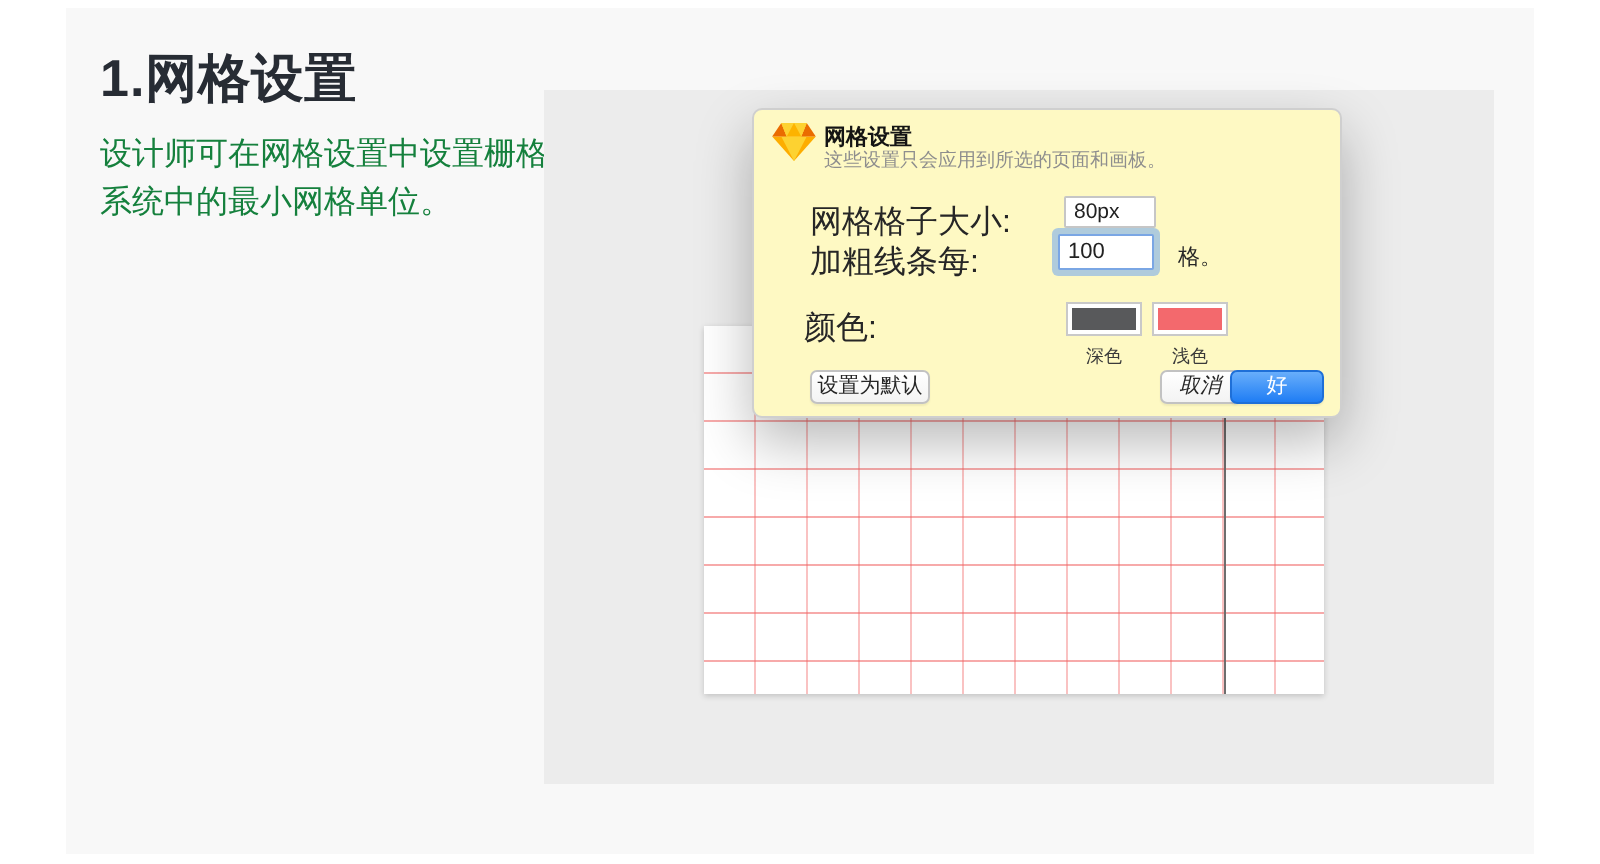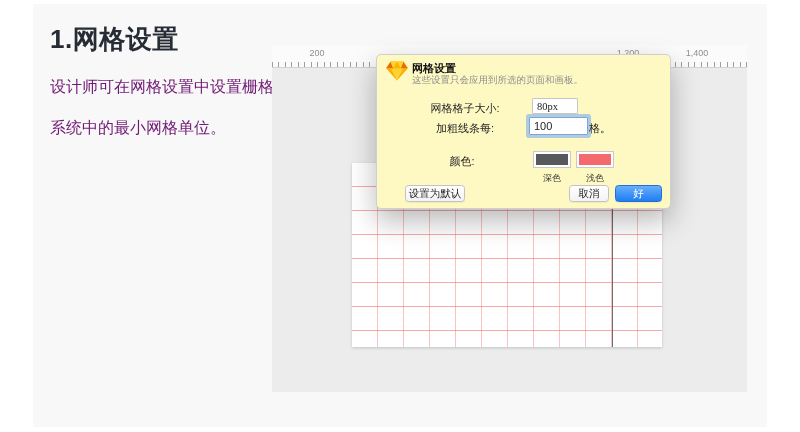--- a/index.html
+++ b/index.html
@@ -7,21 +7,21 @@
     font-family:"Liberation Sans", sans-serif; }
   #stage { position:relative; width:800px; height:432px; background:#ffffff;border-radius:25px; }
 
   
   .content { position:absolute; left:33px; top:4px; width:734px; height:423px; background:#f8f8f8; }
 
   
   .page-title { position:absolute; left:17px; top:18px; font-size:26px; font-weight:bold;
     color:#272c34; letter-spacing:.5px; }
   .page-desc { position:absolute; left:17px; top:62px; width:228px; font-size:16px;
-    line-height:41px; color:#701a75; }
+    line-height:24px; color:#15803d; }
 
   
   .shot { position:absolute; left:239px; top:41px; width:475px; height:347px; background:#ececec; }
 
   
   .ruler { position:absolute; left:0; top:0; width:475px; height:23px; background:#fbfbfb;
     border-bottom:1px solid #d2d2d2; }
   .ruler-ticks { position:absolute; left:0; bottom:0; width:100%; height:5px;
     background:repeating-linear-gradient(to right, #9e9e9e 0 1px, transparent 1px 6.5px); }
   .ruler-label { position:absolute; top:3px; transform:translateX(-50%); font-size:9px;
@@ -36,64 +36,58 @@
       repeating-linear-gradient(to right, transparent 0 25px, rgba(243,120,120,.45) 25px 26px); }
   .dark-gridline { position:absolute; left:260px; top:0; bottom:0; width:1px; background:#6e6e6e; }
 
   
   .dialog { position:absolute; left:104px; top:9px; width:295px; height:155px; background:#fef9c3;
     border:1px solid #cfcfcf; border-radius:5px; box-shadow:0 12px 28px rgba(0,0,0,.28); z-index:5; }
   .dlg-icon { position:absolute; left:9px; top:6px; width:22px; height:20px; }
   .dlg-title { position:absolute; left:35px; top:6px; font-size:11px; font-weight:bold; color:#141414; }
   .dlg-sub { position:absolute; left:35px; top:19px; font-size:9.5px; color:#8e8e8e; }
 
-  .fld-label { position:absolute; font-size:11px; color:#262626; text-align:center; width:120px; }
+  .fld-label { position:absolute; font-size:16px; color:#262626; text-align:left; width:120px; }
   .lbl-size { right:145px; top:46px; }
   .lbl-thick { right:145px; top:66px; }
   .lbl-color { right:148px; top:99px; }
   .unit { position:absolute; left:212px; top:66px; font-size:11px; color:#262626; }
 
   .txt { position:absolute; border:1px solid #c6c6c6; border-radius:1px; background:#ffffff;
     font-size:10.5px; color:#222; padding:0 4px; font-family:"Liberation Sans", sans-serif; }
-  .txt-size { left:155px; top:43px; width:46px; height:16px;font-family:Liberation Serif, serif; }
-  .txt-thick { left:152px; top:62px; width:59px; height:18px; font-size:11px;
+  .txt-size { left:155px; top:43px; width:46px; height:16px; }
+  .txt-thick { left:152px; top:62px; width:48px; height:18px; font-size:11px;
     border-color:#7aa6e4; box-shadow:0 0 0 3px rgba(110,165,240,.55); outline:none; }
 
   .well { position:absolute; top:96px; width:38px; height:17px; background:#ffffff;
     border:1px solid #c9c9c9; padding:2px; }
   .well-dark { left:156px; } .well-light { left:199px; }
   .swatch { width:100%; height:100%; }
   .sw-label { position:absolute; top:117px; width:38px; text-align:center; font-size:9px; color:#3a3a3a; }
   .swl-dark { left:156px; } .swl-light { left:199px; }
 
   .btn { position:absolute; top:130px; height:17px; background:linear-gradient(#ffffff,#f3f3f3);
     border:1px solid #c2c2c2; border-radius:3.5px; font-size:10.5px; color:#262626;
     text-align:center; line-height:15px; box-shadow:0 1px 1px rgba(0,0,0,.06); }
   .btn-default { left:28px; width:60px; }
-  .btn-cancel { left:192px; width:40px; }
+  .btn-cancel { left:203px; width:40px;font-style:italic; }
   .btn-ok { left:238px; width:47px; background:linear-gradient(#68aefb,#1f7df4);
     border-color:#1e6fd8; color:#ffffff; }
 </style>
 </head>
 <body>
 
 <div id="stage">
   <div class="content">
 
     <div class="page-title">1.网格设置</div>
     <div class="page-desc">设计师可在网格设置中设置栅格系统中的最小网格单位。</div>
 
     <div class="shot">
 
-      <div class="ruler">
-        <span class="ruler-label rl-200">200</span>
-        <span class="ruler-label rl-1200">1,200</span>
-        <span class="ruler-label rl-1400">1,400</span>
-        <div class="ruler-ticks"></div>
-      </div>
 
       <div class="canvas">
         <div class="dark-gridline"></div>
       </div>
 
       <div class="dialog">
         <svg class="dlg-icon" viewBox="0 0 48 44">
           <polygon points="0,16 48,16 24,43" fill="#fdad00"></polygon>
           <polygon points="10,16 38,16 24,43" fill="#fdd231"></polygon>
           <polygon points="0,16 10,1 16,16" fill="#ea6c00"></polygon>

